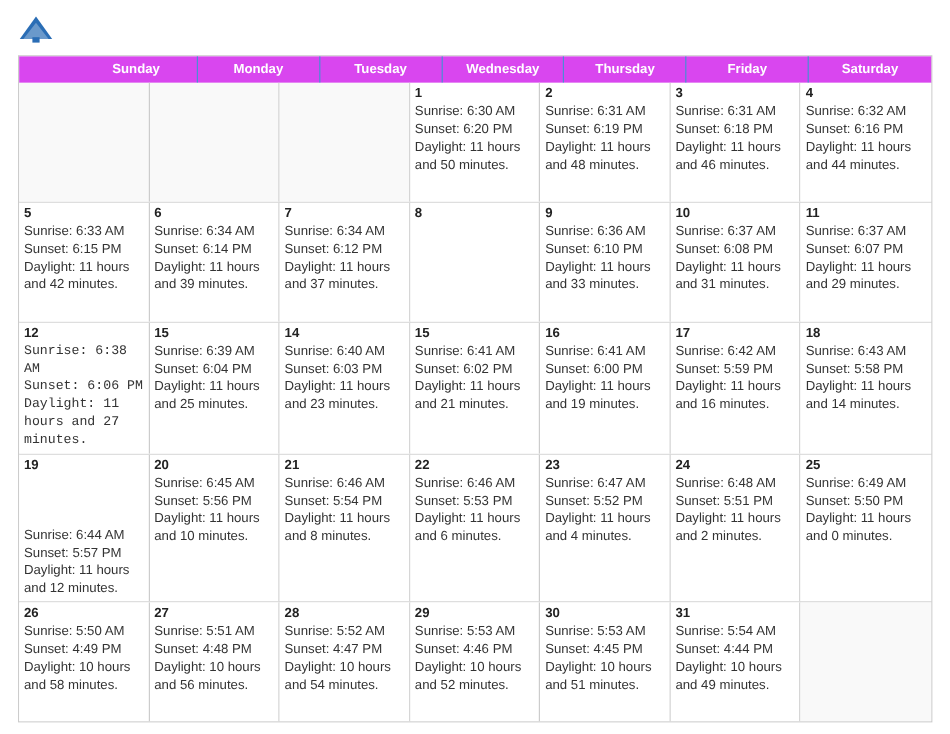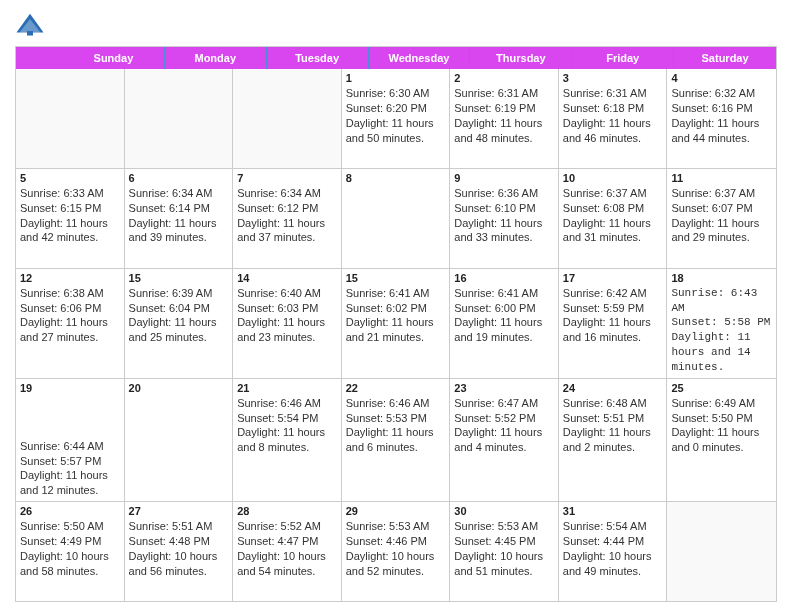--- a/index.html
+++ b/index.html
@@ -214,21 +214,21 @@
           <div class="cal-cell">
             <div class="day-num">11</div>
             <div class="cell-text" style="white-space: pre-line;">Sunrise: 6:37 AM
 Sunset: 6:07 PM
 Daylight: 11 hours and 29 minutes.</div>
           </div>
         </div>
         <div class="cal-row">
           <div class="cal-cell">
             <div class="day-num">12</div>
-            <div class="cell-text" style="white-space: pre-line;">Sunrise: 6:38 AM
+            <div class="cell-text" style="white-space: pre-line; font-family: Liberation Mono, monospace;">Sunrise: 6:38 AM
 Sunset: 6:06 PM
 Daylight: 11 hours and 27 minutes.</div>
           </div>
           <div class="cal-cell">
             <div class="day-num">15</div>
             <div class="cell-text" style="white-space: pre-line;">Sunrise: 6:39 AM
 Sunset: 6:04 PM
 Daylight: 11 hours and 25 minutes.</div>
           </div>
           <div class="cal-cell">
@@ -250,34 +250,37 @@
 Daylight: 11 hours and 19 minutes.</div>
           </div>
           <div class="cal-cell">
             <div class="day-num">17</div>
             <div class="cell-text" style="white-space: pre-line;">Sunrise: 6:42 AM
 Sunset: 5:59 PM
 Daylight: 11 hours and 16 minutes.</div>
           </div>
           <div class="cal-cell">
             <div class="day-num">18</div>
-            <div class="cell-text" style="white-space: pre-line; font-family: Liberation Mono, monospace;">Sunrise: 6:43 AM
+            <div class="cell-text" style="white-space: pre-line;">Sunrise: 6:43 AM
 Sunset: 5:58 PM
 Daylight: 11 hours and 14 minutes.</div>
           </div>
         </div>
         <div class="cal-row">
           <div class="cal-cell">
             <div class="day-num">19</div>
             <div class="cell-text" style="white-space: pre-line; margin-top: 43px;">Sunrise: 6:44 AM
 Sunset: 5:57 PM
 Daylight: 11 hours and 12 minutes.</div>
           </div>
           <div class="cal-cell">
             <div class="day-num">20</div>
+            <div class="cell-text" style="white-space: pre-line;">Sunrise: 6:45 AM
+Sunset: 5:56 PM
+Daylight: 11 hours and 10 minutes.</div>
           </div>
           <div class="cal-cell">
             <div class="day-num">21</div>
             <div class="cell-text" style="white-space: pre-line;">Sunrise: 6:46 AM
 Sunset: 5:54 PM
 Daylight: 11 hours and 8 minutes.</div>
           </div>
           <div class="cal-cell">
             <div class="day-num">22</div>
             <div class="cell-text" style="white-space: pre-line;">Sunrise: 6:46 AM

